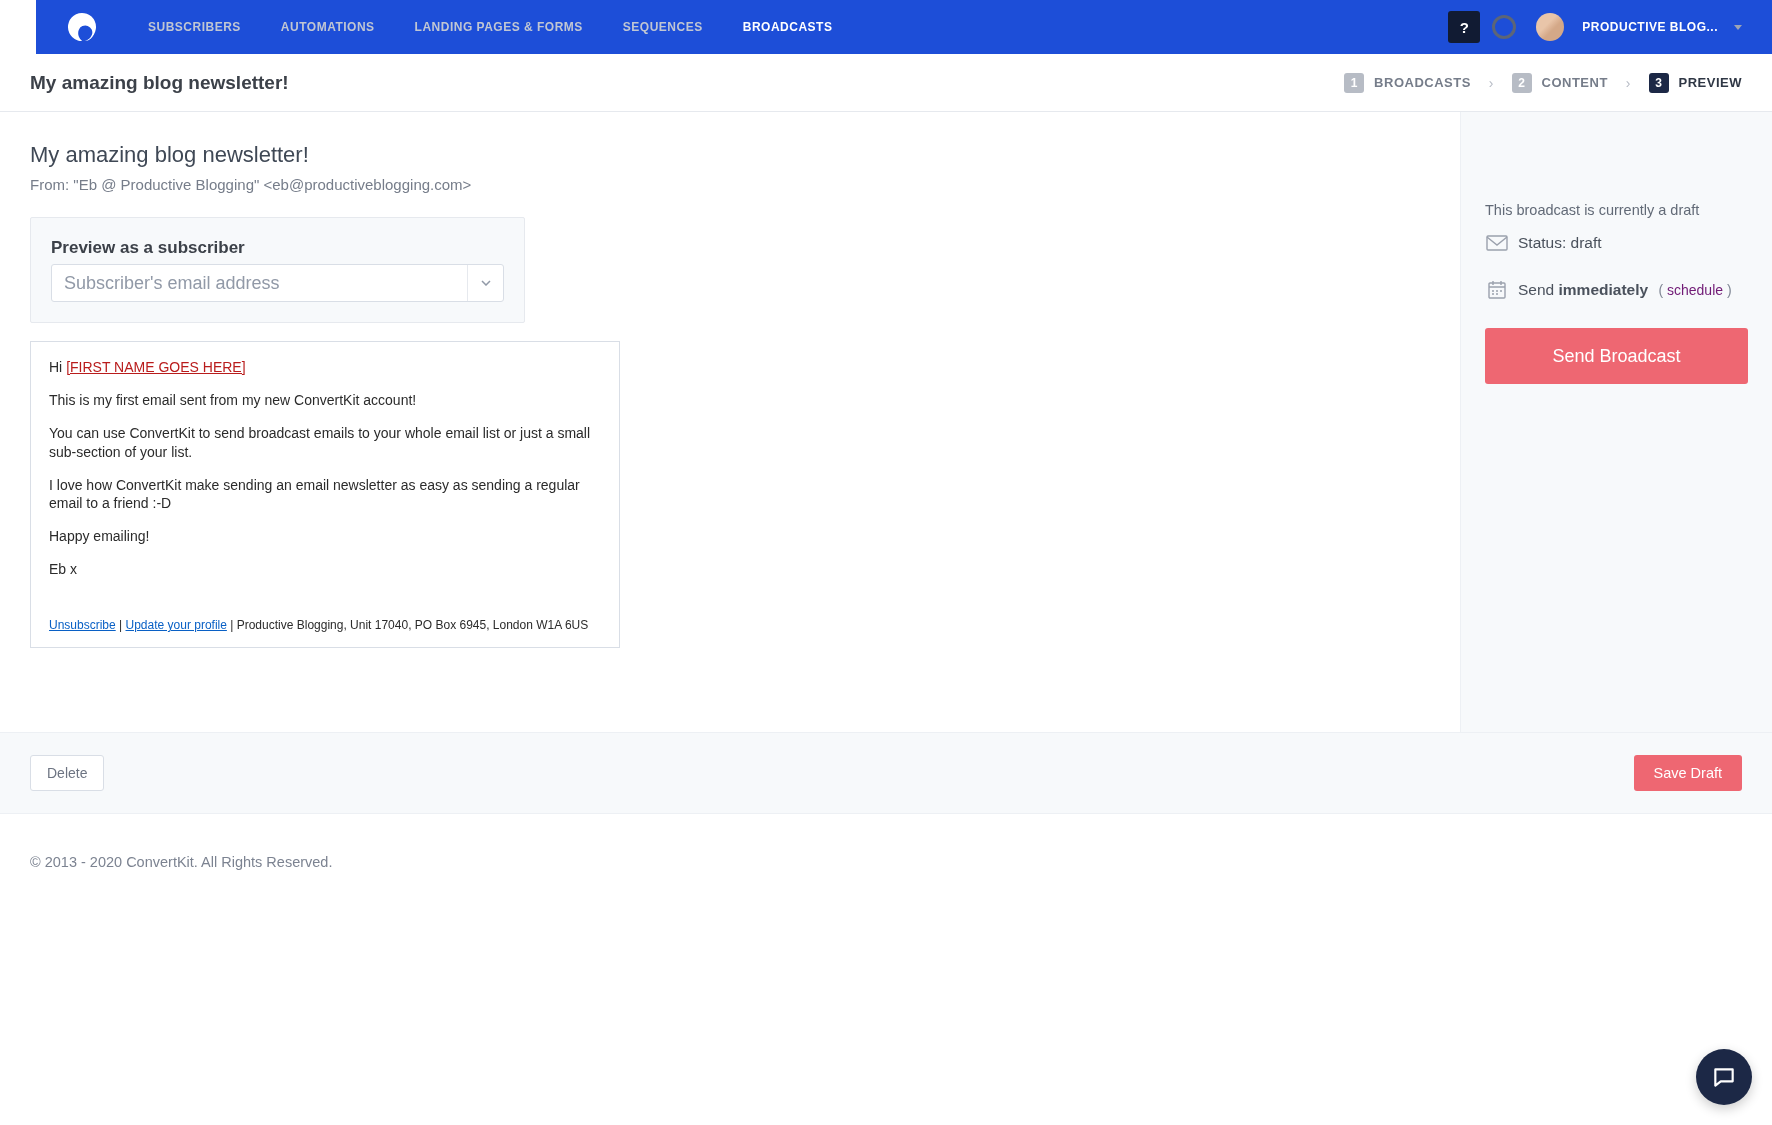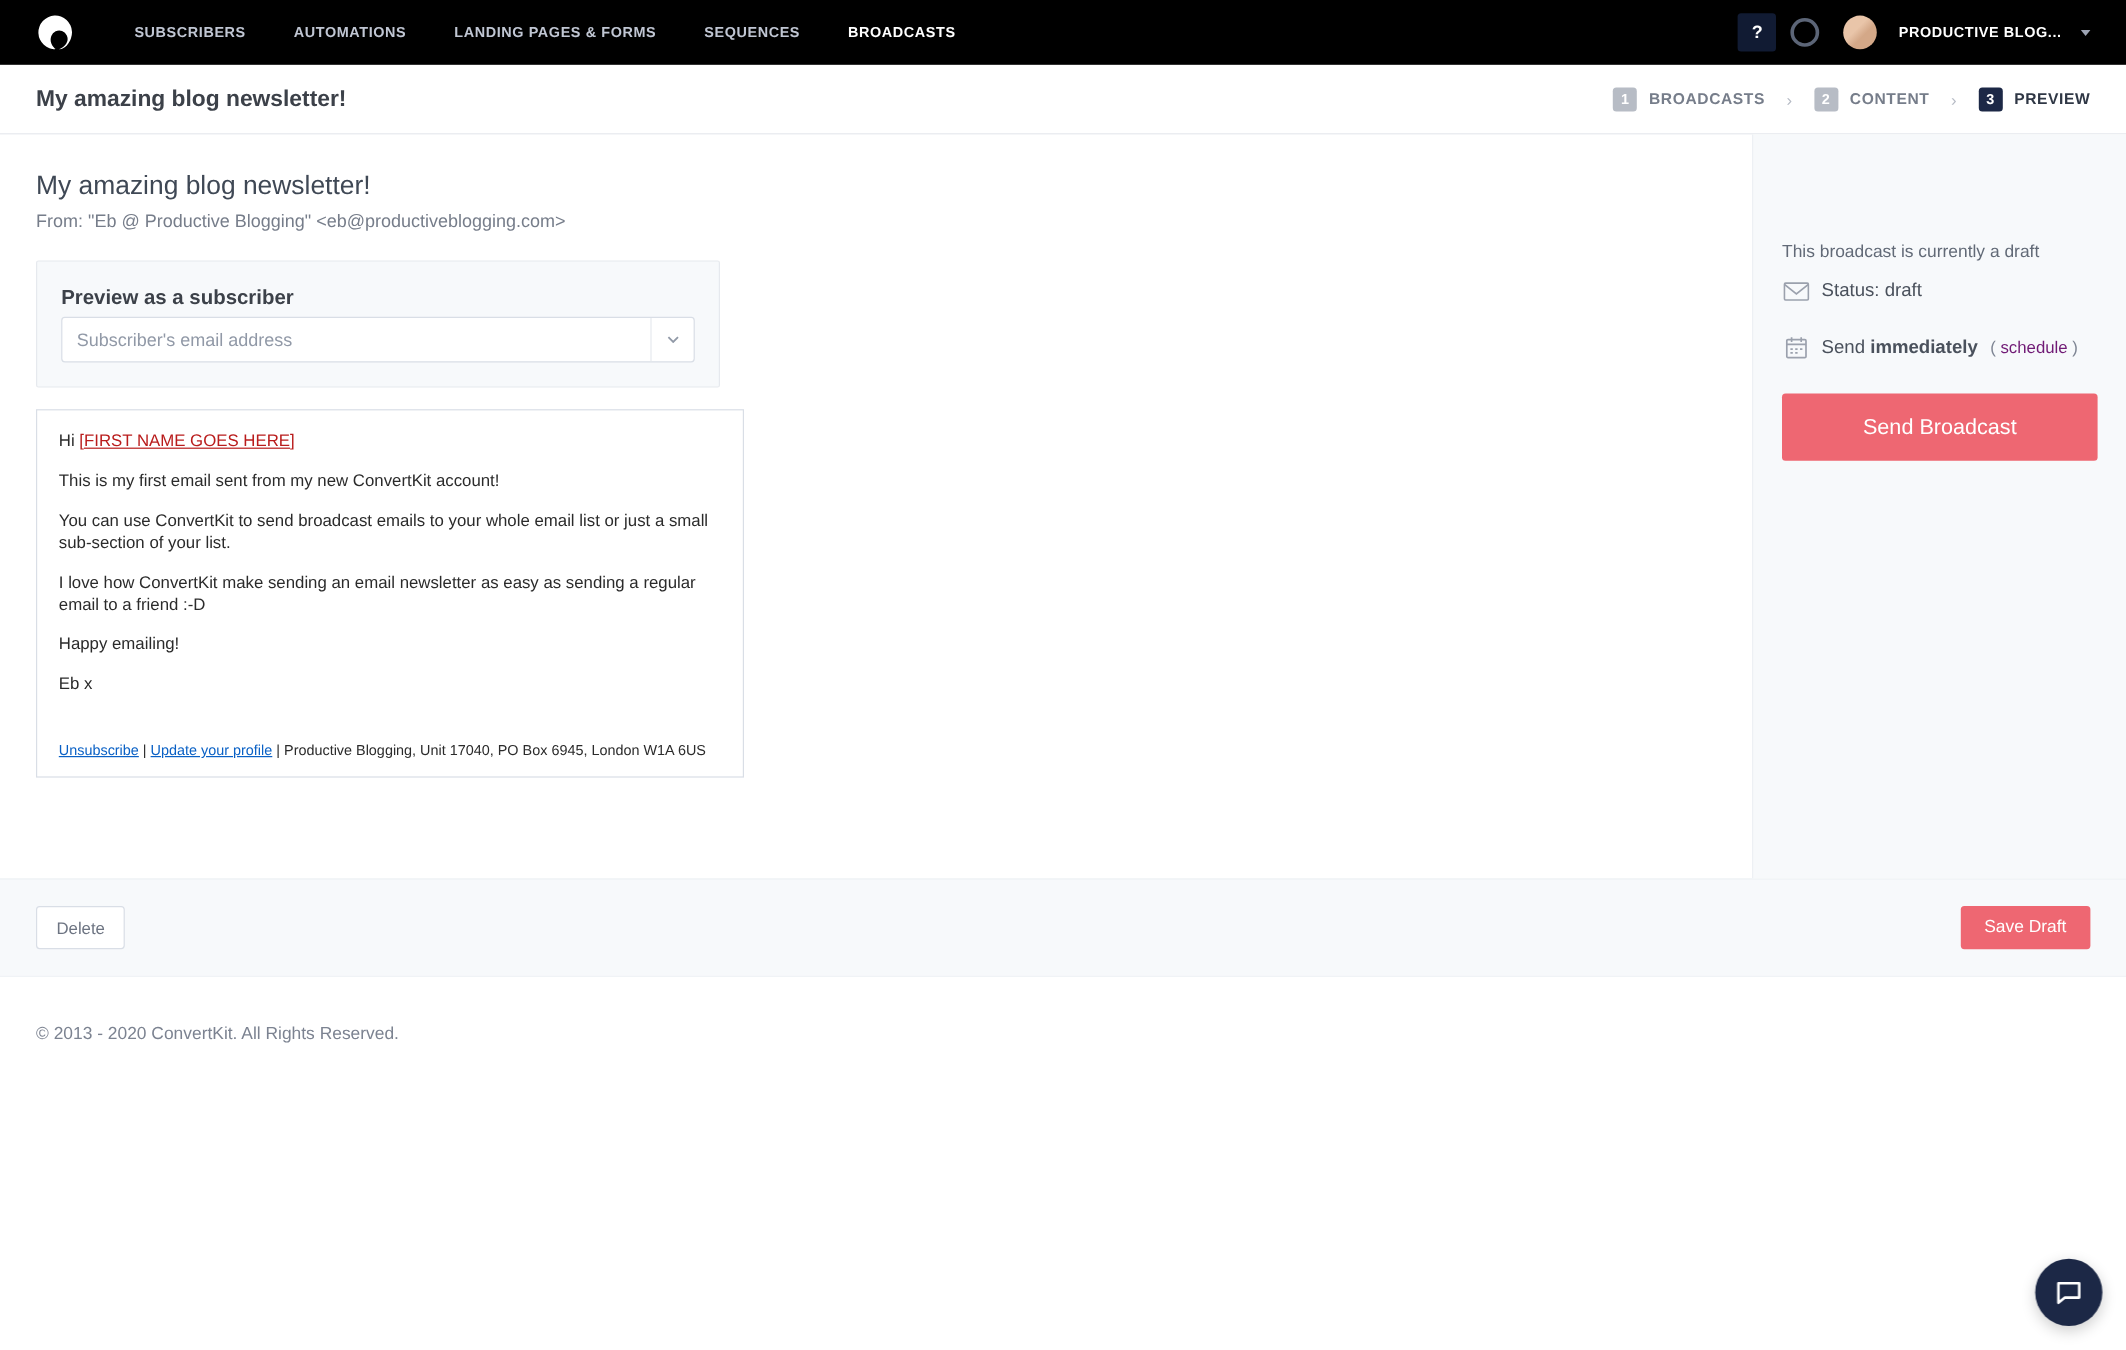--- a/index.html
+++ b/index.html
@@ -4,26 +4,27 @@
   <style>
     * { margin: 0; padding: 0; box-sizing: border-box; }
     body {
       font-family: -apple-system, BlinkMacSystemFont, "Segoe UI", Helvetica, Arial, sans-serif;
       background: #fff;
       color: #333;
     }
 
     
     .topbar {
-      background: #000000;
+      background: #1d4ed8;
       height: 54px;
       display: flex;
       align-items: center;
       padding: 0 30px 0 30px;
       justify-content: space-between;
+      margin-left: 36px;
     }
     .topbar-left {
       display: flex;
       align-items: center;
       gap: 0;
     }
     .logo {
       width: 32px;
       height: 32px;
       margin-right: 50px;
@@ -164,21 +165,21 @@
       color: #3f4855;
       margin-bottom: 8px;
     }
     .from-line {
       font-size: 15px;
       color: #767d8a;
     }
 
     .preview-box {
       margin-top: 24px;
-      width: 570px;
+      width: 495px;
       border: 1px solid #e6e9ee;
       background: #f7f9fb;
       padding: 20px;
       border-radius: 2px;
     }
     .preview-box h3 {
       font-size: 17px;
       font-weight: 700;
       color: #3c4149;
       margin-bottom: 6px;
@@ -194,21 +195,21 @@
       background: #fff;
       border-radius: 3px;
       height: 38px;
       align-items: stretch;
     }
     .combo input {
       flex: 1;
       border: none;
       outline: none;
       padding: 0 12px;
-      font-size: 15px;
+      font-size: 18px;
       color: #333;
       background: transparent;
     }
     .combo input::placeholder { color: #9199a7; }
     .combo .drop {
       width: 36px;
       border-left: 1px solid #e6e9ee;
       display: flex;
       align-items: center;
       justify-content: center;

